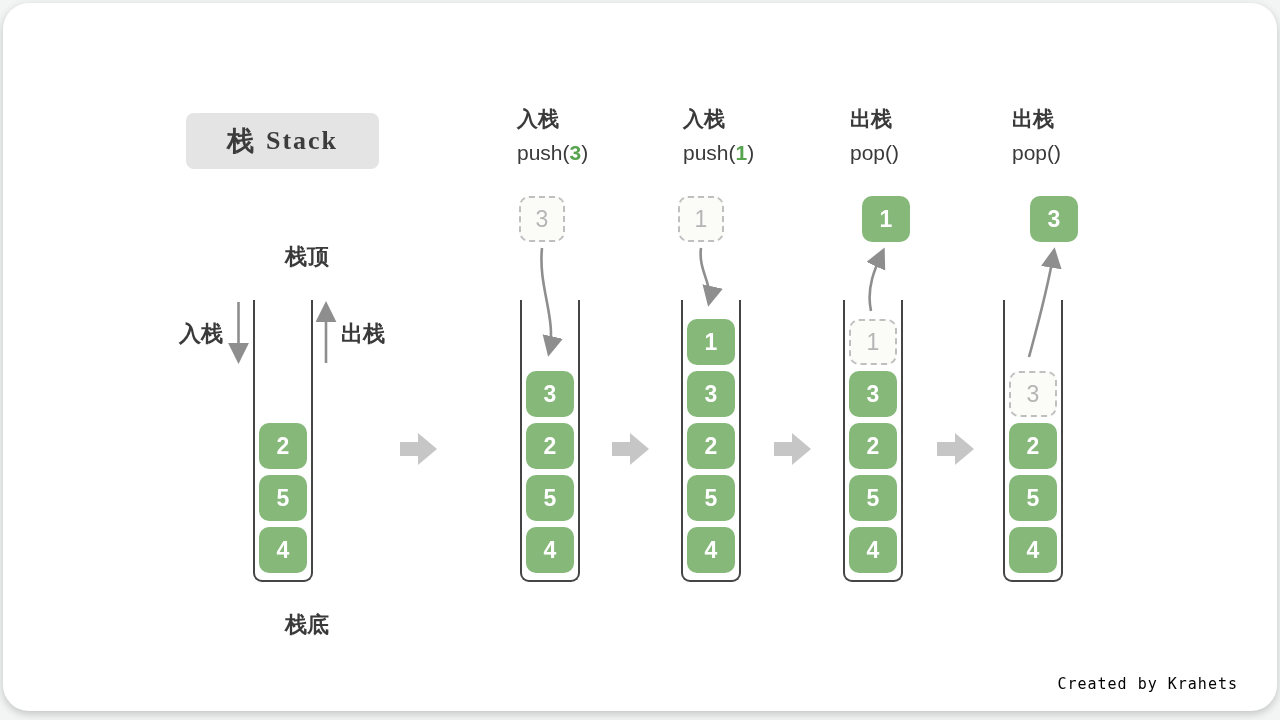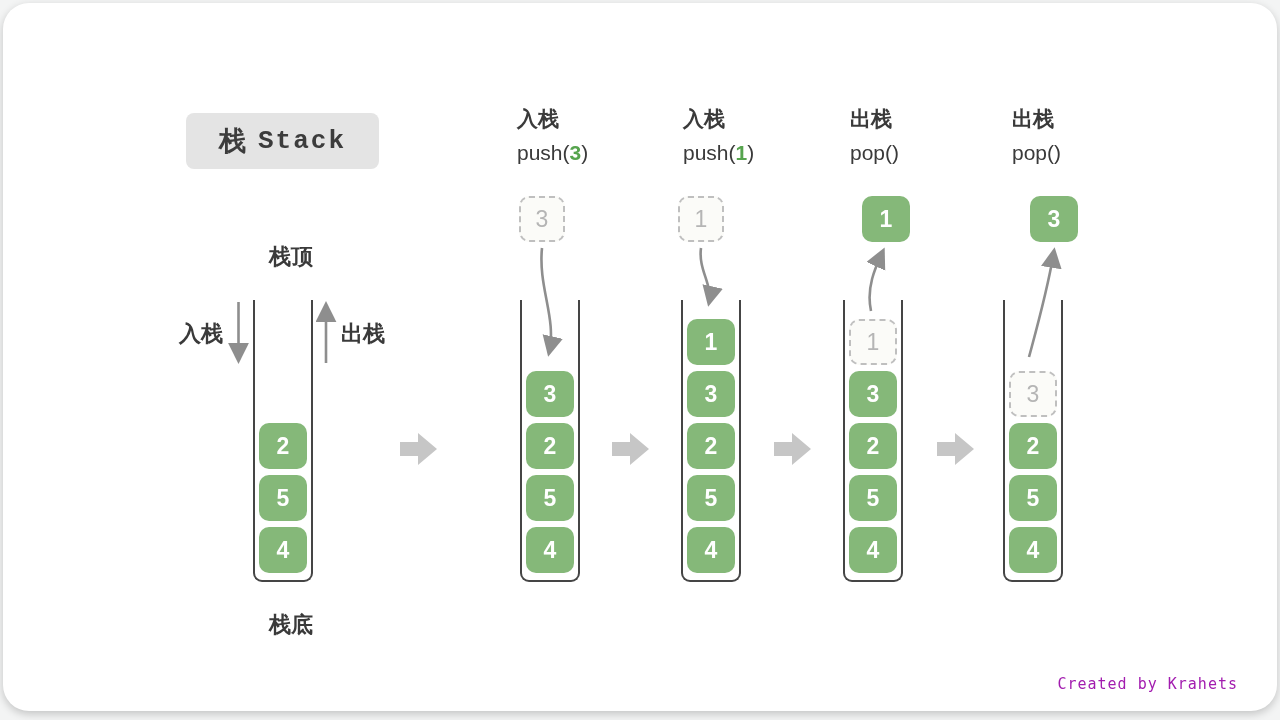--- a/index.html
+++ b/index.html
@@ -17,28 +17,28 @@
   .stage { position:absolute; inset:0; }
 
   
   .title-badge {
     position:absolute; left:186px; top:113px; width:193px; height:56px;
     background:#e4e4e4; border-radius:8px;
     display:flex; align-items:center; justify-content:center; gap:12px;
     color:#3c3c3c;
   }
   .title-badge .zh { font-size:27px; font-weight:bold; }
-  .title-badge .en { font-size:26px; font-weight:bold; font-family:Liberation Mono, monospace; letter-spacing:2px; }
+  .title-badge .en { font-size:26px; font-weight:bold; font-family:Liberation Serif, serif; letter-spacing:2px; }
 
   
   .lbl {
     position:absolute; color:#3a3a3a; font-size:22px; font-weight:bold;
     white-space:nowrap;
   }
-  .lbl.center { width:60px; text-align:right; }
+  .lbl.center { width:60px; text-align:center;margin-left:24px; }
 
   
   .op-label { position:absolute; top:104px; color:#3a3a3a; }
   .op-label .zh { display:block; font-size:21px; font-weight:bold; line-height:30px; }
   .op-label .code { display:block; font-size:21px; line-height:38px; font-family:Liberation Sans, sans-serif; }
   .op-label .code .arg { color:#56a44e; font-weight:bold; }
 
   
   .well {
     position:absolute; top:300px; width:60px; height:282px;
@@ -68,21 +68,21 @@
   }
   .blockarrow .head {
     position:absolute; left:18px; top:0; width:0; height:0;
     border-left:19px solid #c6c6c6;
     border-top:16px solid transparent; border-bottom:16px solid transparent;
   }
 
   .credit {
     position:absolute; right:42px; top:675px;
     font-family:"DejaVu Sans Mono", monospace;
-    font-size:15px; color:#a21caf; letter-spacing:1px;
+    font-size:15px; color:#000000; letter-spacing:1px;
   }
 
   svg.overlay { position:absolute; inset:0; pointer-events:none; }
 </style>
 </head>
 <body>
 
 <div class="card"></div>
 <div class="stage">
 

